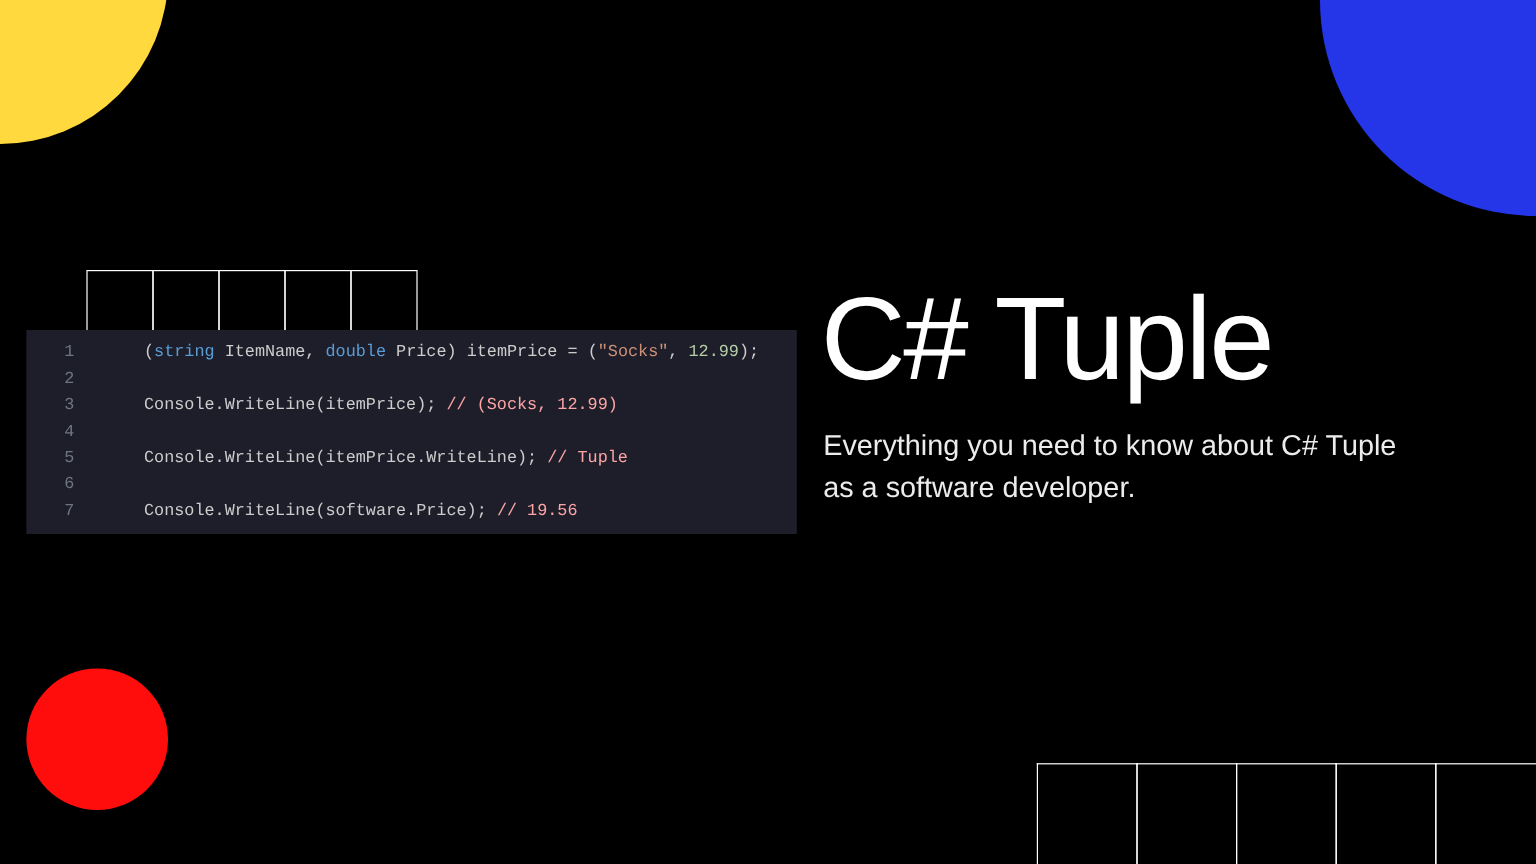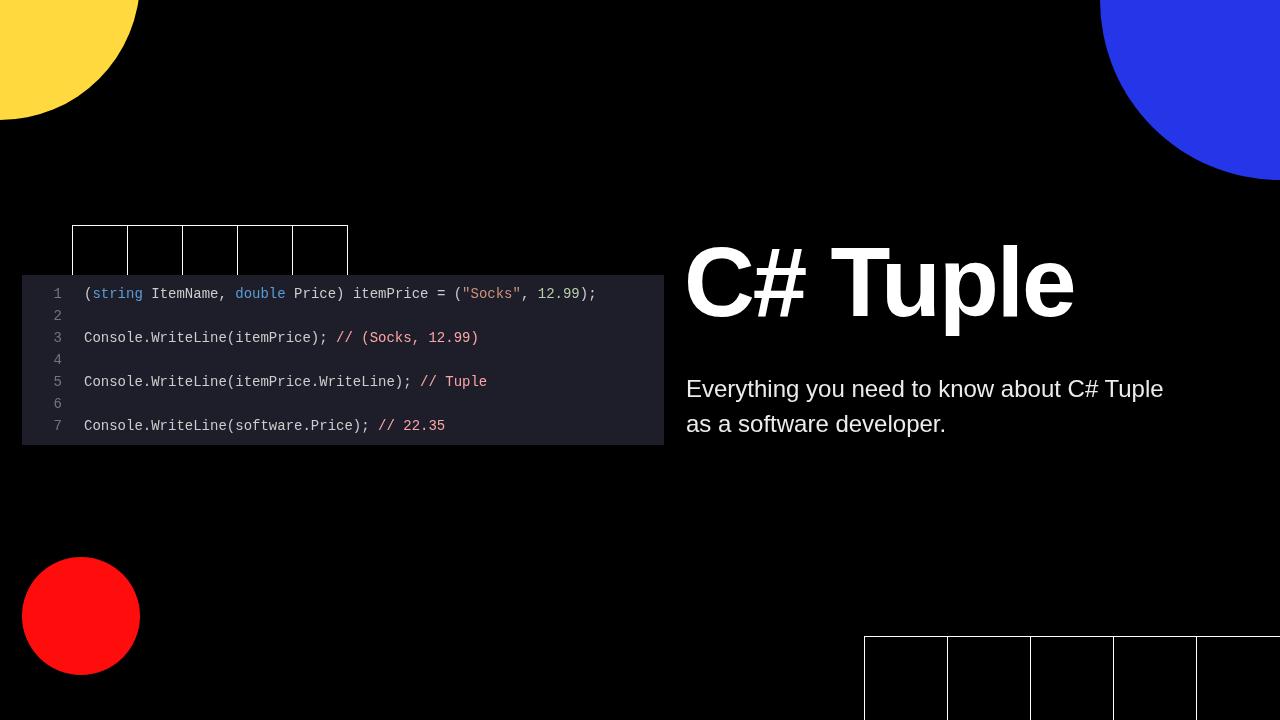--- a/index.html
+++ b/index.html
@@ -64,43 +64,42 @@
       line-height: 22px;
     }
     .code-line { display: flex; }
     .line-num {
       width: 62px;
       text-align: right;
       padding-right: 22px;
       color: #6E7681;
       user-select: none;
     }
-    .code-content { color: #CCCCCC; white-space: pre; }
+    .code-content { color: #CCCCCC; white-space: pre; margin-left: 36px; }
     .t-key { color: #5A9DD6; }
     .t-str { color: #CE9178; }
     .t-num { color: #B5CEA8; }
     .t-cmt { color: #fca5a5; }
     .title {
       position: absolute;
       top: 233px; left: 684px;
       color: #fff;
-      font-weight: 700;
+      font-weight: 400;
       font-size: 98px;
       letter-spacing: -2px;
       line-height: 1;
     }
     .subtitle {
       position: absolute;
       top: 355px; left: 686px;
       width: 500px;
       color: #ECECEC;
       font-size: 24px;
       line-height: 1.45;
       font-weight: 400;
-      margin-top: 17px;
     }
   </style>
 </head>
 <body>
 
 <div class="yellow-circle"></div>
 <div class="blue-quarter"></div>
 <div class="red-circle"></div>
 
 <div class="grid-top">
@@ -131,21 +130,21 @@
     <div class="code-line">
       <span class="line-num">5</span>
       <span class="code-content"><span>Console.WriteLine(itemPrice.WriteLine); </span><span class="t-cmt">// Tuple</span></span>
     </div>
     <div class="code-line">
       <span class="line-num">6</span>
       <span class="code-content">&nbsp;</span>
     </div>
     <div class="code-line">
       <span class="line-num">7</span>
-      <span class="code-content"><span>Console.WriteLine(software.Price); </span><span class="t-cmt">// 22.35</span></span>
+      <span class="code-content"><span>Console.WriteLine(software.Price); </span><span class="t-cmt">// 19.56</span></span>
     </div>
   </div>
 
 <h1 class="title">C# Tuple</h1>
 <p class="subtitle">Everything you need to know about C# Tuple as a software developer.</p>
 
 <div class="grid-bottom">
   <div class="cell"></div>
   <div class="cell"></div>
   <div class="cell"></div>

